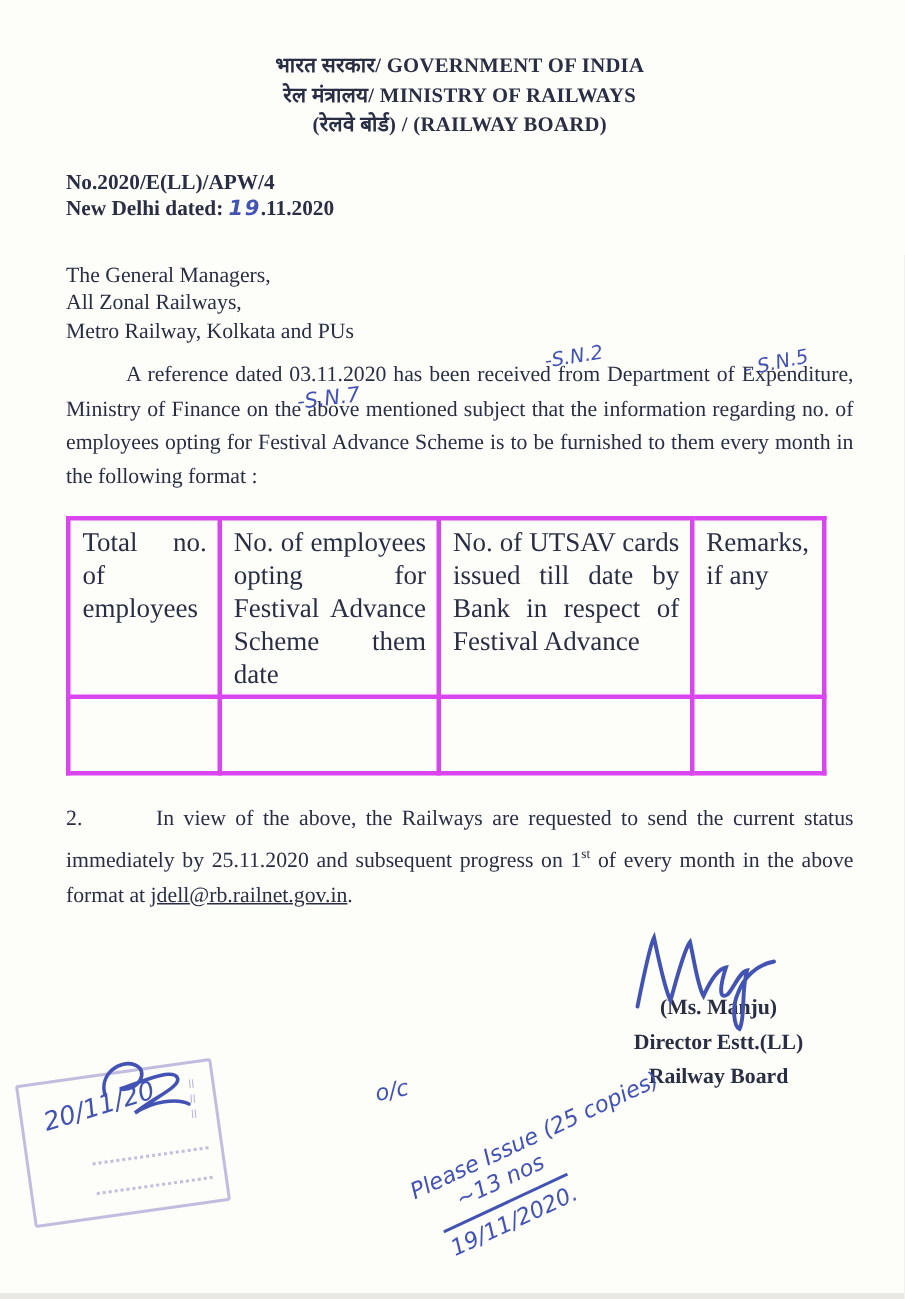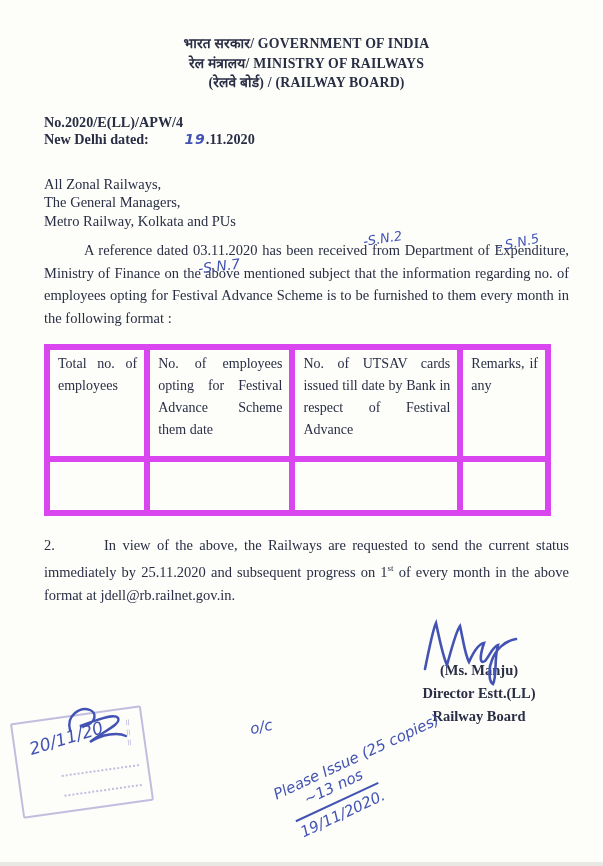--- a/index.html
+++ b/index.html
@@ -12,40 +12,40 @@
     font-family:"Liberation Serif","DejaVu Serif",serif;
     font-size:14.5px;
     overflow:hidden;
     box-sizing:border-box;
     padding:26px 34px 20px 44px;
   }
   
   .gov-header{text-align:center;font-weight:bold;font-size:13.8px;line-height:19.5px;margin-top:8px;letter-spacing:.2px;}
   
   .meta-row{display:flex;justify-content:space-between;margin-top:21px;font-weight:bold;font-size:14.2px;flex-direction:column;}
-  .hand{font-family:"DejaVu Sans",sans-serif;font-style:italic;color:#4353b4;margin-left:32px;}
+  .hand{font-family:"DejaVu Sans",sans-serif;font-style:italic;color:#4353b4;}
   .date-hand{font-size:14px;letter-spacing:1px;}
   
   .address{margin-top:27px;line-height:18.5px;}
   
   .subref{margin-top:16px;margin-left:41px;display:grid;grid-template-columns:44px 1fr;column-gap:0;font-weight:bold;}
   .subref .label{padding-right:4px;}
   .sub-text{line-height:22px;max-width:385px;}
   .ref-text{line-height:22px;margin-top:1px;}
   .stars{margin-left:148px;font-weight:bold;letter-spacing:1px;line-height:14px;}
   .annot{position:absolute;font-family:"DejaVu Sans",sans-serif;font-style:italic;color:#4353b4;font-size:13px;white-space:nowrap;}
   
   .para1{margin-top:9px;text-align:justify;text-indent:40px;line-height:22.5px;}
   .para2{margin-top:18px;text-align:justify;line-height:23px;}
   .para2 .num{display:inline-block;width:60px;}
-  .email{}
+  .email{text-decoration:underline;}
   sup{font-size:9px;}
   
   table.fmt{border-collapse:collapse;margin-top:15px;width:507px;table-layout:fixed;}
-  table.fmt td{border:6px solid #d946ef;vertical-align:top;padding:3px 7px 3px 8px;text-align:justify;line-height:22px;font-size:14px;}
+  table.fmt td{border:3px solid #d946ef;vertical-align:top;padding:3px 7px 3px 8px;text-align:justify;line-height:22px;font-size:18px;}
   table.fmt tr.hdr td{height:100px;}
   table.fmt tr.empty td{height:42px;}
   
   .sig-block{margin-top:52px;margin-left:auto;width:180px;text-align:center;font-weight:bold;line-height:23px;position:relative;}
   .sig-svg{position:absolute;left:30px;top:-44px;}
   
   .stamp{position:absolute;left:16px;top:714px;width:128px;height:92px;border:2px solid rgba(146,136,200,.55);transform:rotate(-8deg);border-radius:2px;}
   .stamp .dotline{position:absolute;right:8px;border-bottom:2px dotted rgba(146,136,200,.55);width:78px;}
   .stamp .faint{position:absolute;right:12px;top:8px;color:rgba(146,136,200,.6);font-size:9px;line-height:10px;transform:rotate(3deg);}
   .stamp-hand{position:absolute;left:28px;top:728px;transform:rotate(-17deg);color:#4353b4;font-family:"DejaVu Sans",sans-serif;font-style:italic;font-size:17px;}
@@ -70,22 +70,22 @@
 
   <div class="meta-row">
     <span>No.2020/E(LL)/APW/4</span>
     <span>
       <span>New Delhi dated:</span>
       <span class="hand date-hand">19</span><span>.11.2020</span>
     </span>
   </div>
 
   <div class="address">
+    <div>The General Managers,</div>
     <div>All Zonal Railways,</div>
-    <div>The General Managers,</div>
     <div>Metro Railway, Kolkata and PUs</div>
   </div>
 
 
   <div class="annot" style="left:363px;top:231px;transform:rotate(-9deg);">-S.N.2</div>
   <div class="annot" style="left:496px;top:235px;transform:rotate(-12deg);">- S.N.5</div>
   <div class="annot" style="left:198px;top:258px;transform:rotate(-7deg);font-size:14px;">-S.N.7</div>
 
   <p class="para1">A reference dated 03.11.2020 has been received from Department of Expenditure, Ministry of Finance on the above mentioned subject that the information regarding no. of employees opting for Festival Advance Scheme is to be furnished to them every month in the following format :</p>
 

